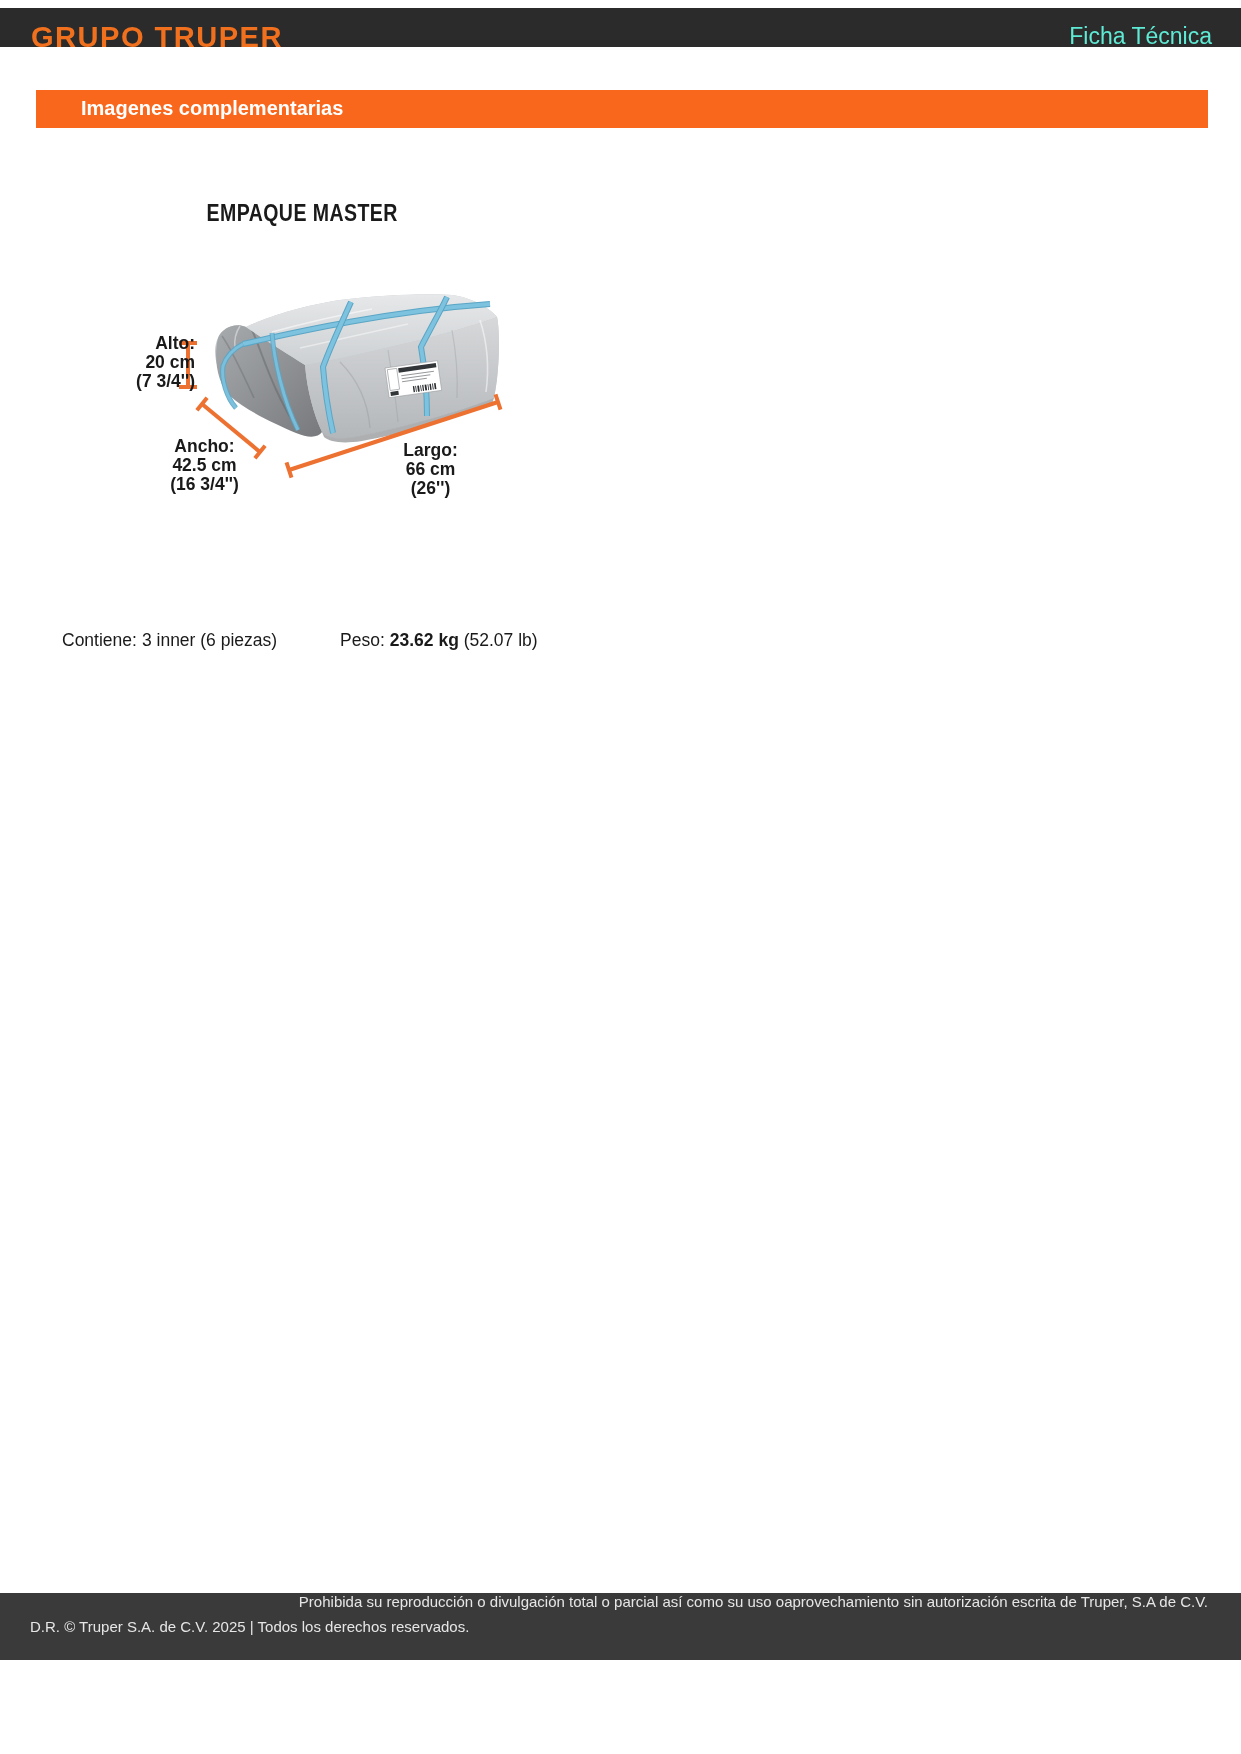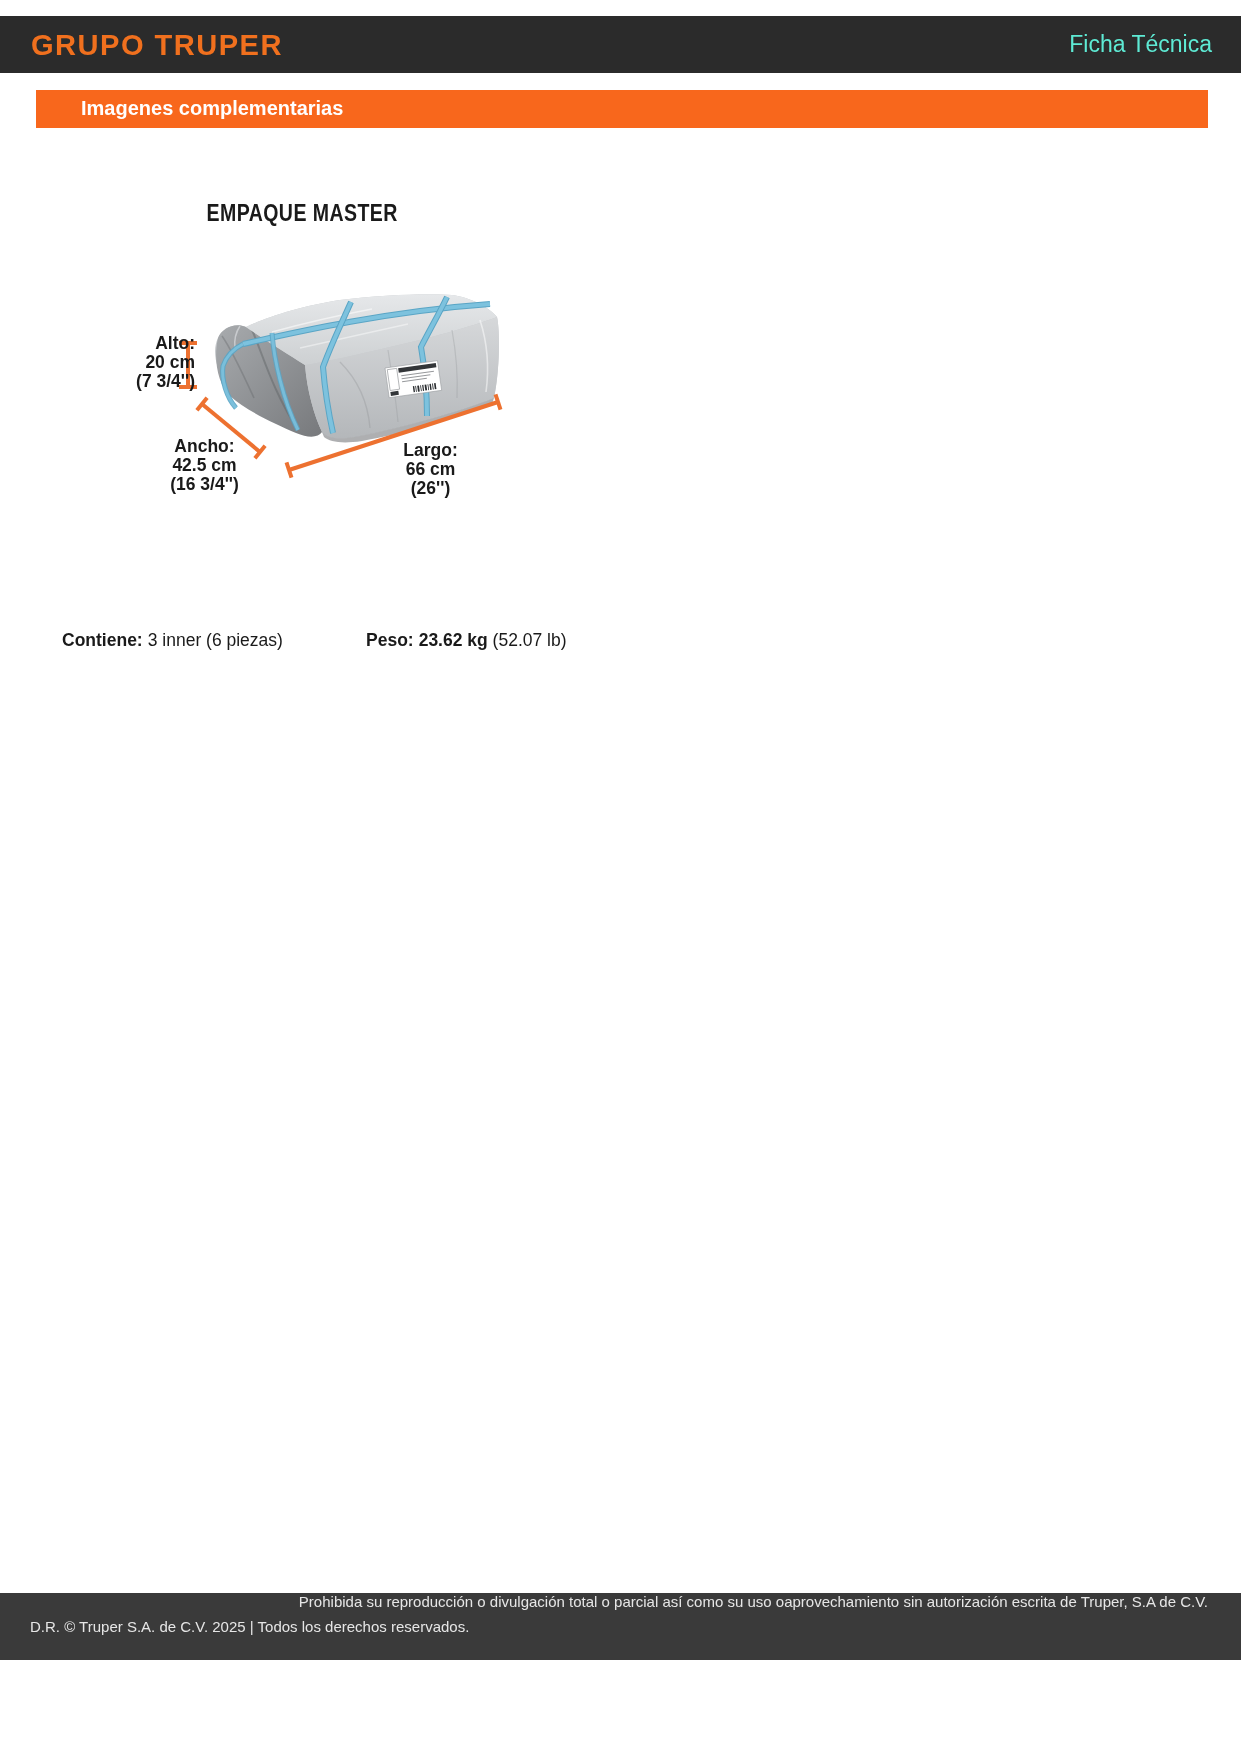--- a/index.html
+++ b/index.html
@@ -12,21 +12,21 @@
     --strap-blue-dark:#5AA5C5;
     --text-dark:#1A1A1A;
     --footer-text:#E6E6E6;
   }
   *{margin:0;padding:0;box-sizing:border-box;}
   html,body{background:#fff;}
   body{font-family:"Liberation Sans","DejaVu Sans",sans-serif;}
   .page{position:relative;width:1241px;height:1754px;background:#fff;overflow:hidden;}
 
   
-  .header{position:absolute;top:16px;left:0;width:1241px;height:57px;background:var(--header-bg);padding-left:16px;}
+  .header{position:absolute;top:8px;left:0;width:1241px;height:39px;background:var(--header-bg);padding-left:16px;}
   .brand{position:absolute;left:31px;top:0;height:57px;line-height:57px;
          font-weight:bold;font-size:30px;letter-spacing:1.5px;color:var(--brand-orange);
          transform:scaleX(.97);transform-origin:left center;white-space:nowrap;}
   .doc-type{position:absolute;right:29px;top:0;height:57px;line-height:57px;
             font-size:23px;color:#5eead4;white-space:nowrap;}
 
   
   .section-bar{position:absolute;top:90px;left:36px;width:1172px;height:38px;
                background:var(--bar-orange);padding-left:36px;}
   .section-bar span{display:block;padding-left:9px;line-height:37px;
@@ -41,23 +41,23 @@
   .dim{position:absolute;text-align:center;font-size:17.5px;line-height:19px;
        color:var(--text-dark);font-weight:bold;}
   .dim .imp{font-weight:bold;}
   .dim-alto{left:95px;top:334px;width:100px;text-align:right;}
   .dim-ancho{left:132px;top:437px;width:145px;}
   .dim-largo{left:358px;top:441px;width:145px;}
 
   .info-row{position:absolute;top:630px;left:0;width:1241px;height:24px;
             font-size:17.5px;color:var(--text-dark);}
   .info-contiene{position:absolute;left:62px;top:0;white-space:nowrap;}
-  .info-peso{position:absolute;left:340px;top:0;white-space:nowrap;margin-left:26px;}
+  .info-peso{position:absolute;left:340px;top:0;white-space:nowrap;}
   .b{font-weight:bold;}
-  .lbl{font-weight:bold;margin-right:5px;text-align:right;}
+  .lbl{font-weight:normal;margin-right:5px;text-align:right;}
 
   
   .footer{position:absolute;left:0;top:1593px;width:1241px;height:67px;
           background:var(--footer-bg);color:var(--footer-text);}
   .footer-left{position:absolute;left:30px;top:0;height:67px;display:flex;align-items:center;
                font-size:15px;white-space:nowrap;}
   .footer-right{position:absolute;right:33px;top:0;height:67px;display:flex;flex-direction:row;
                 justify-content:center;text-align:right;font-size:15px;line-height:18px;}
 </style>
 </head>

